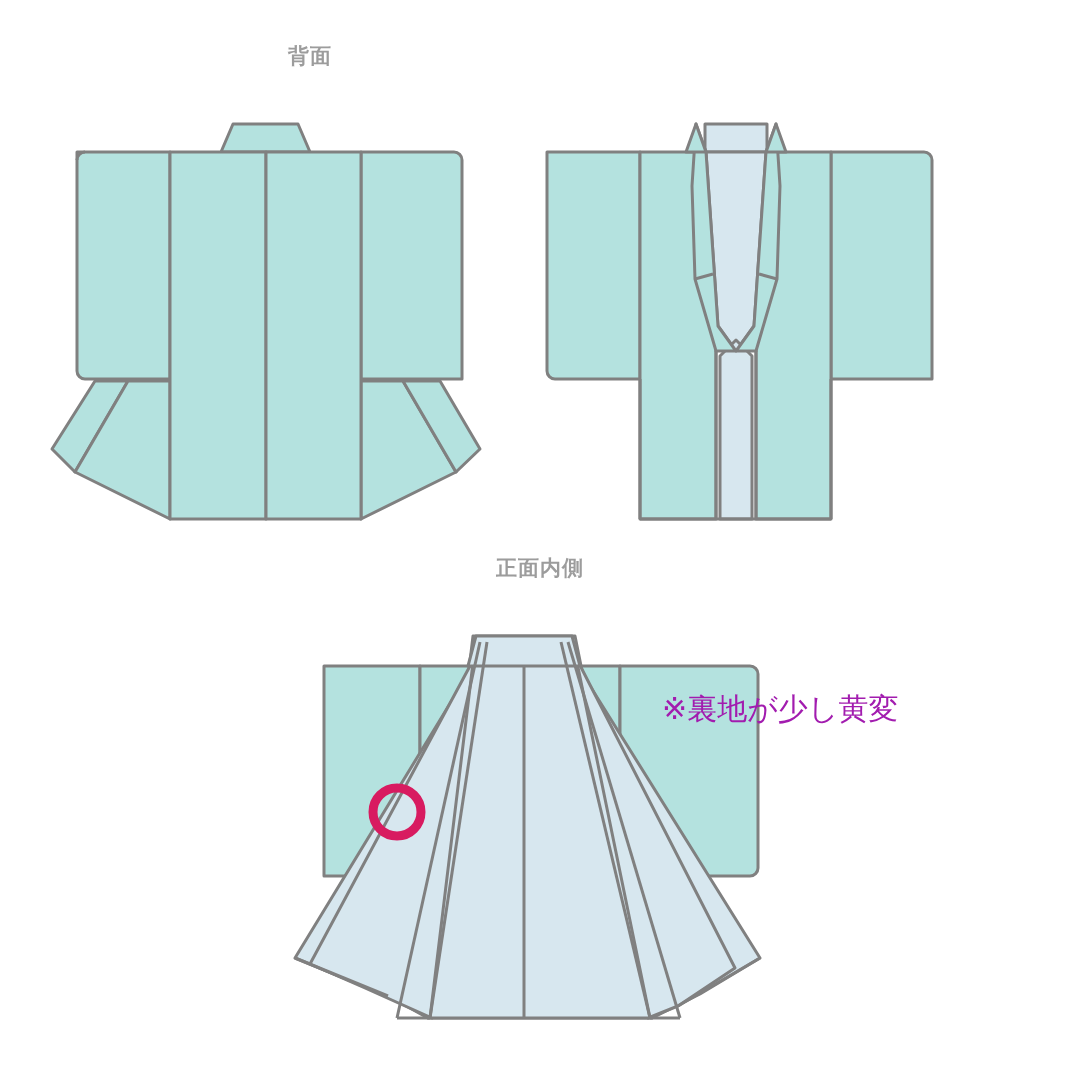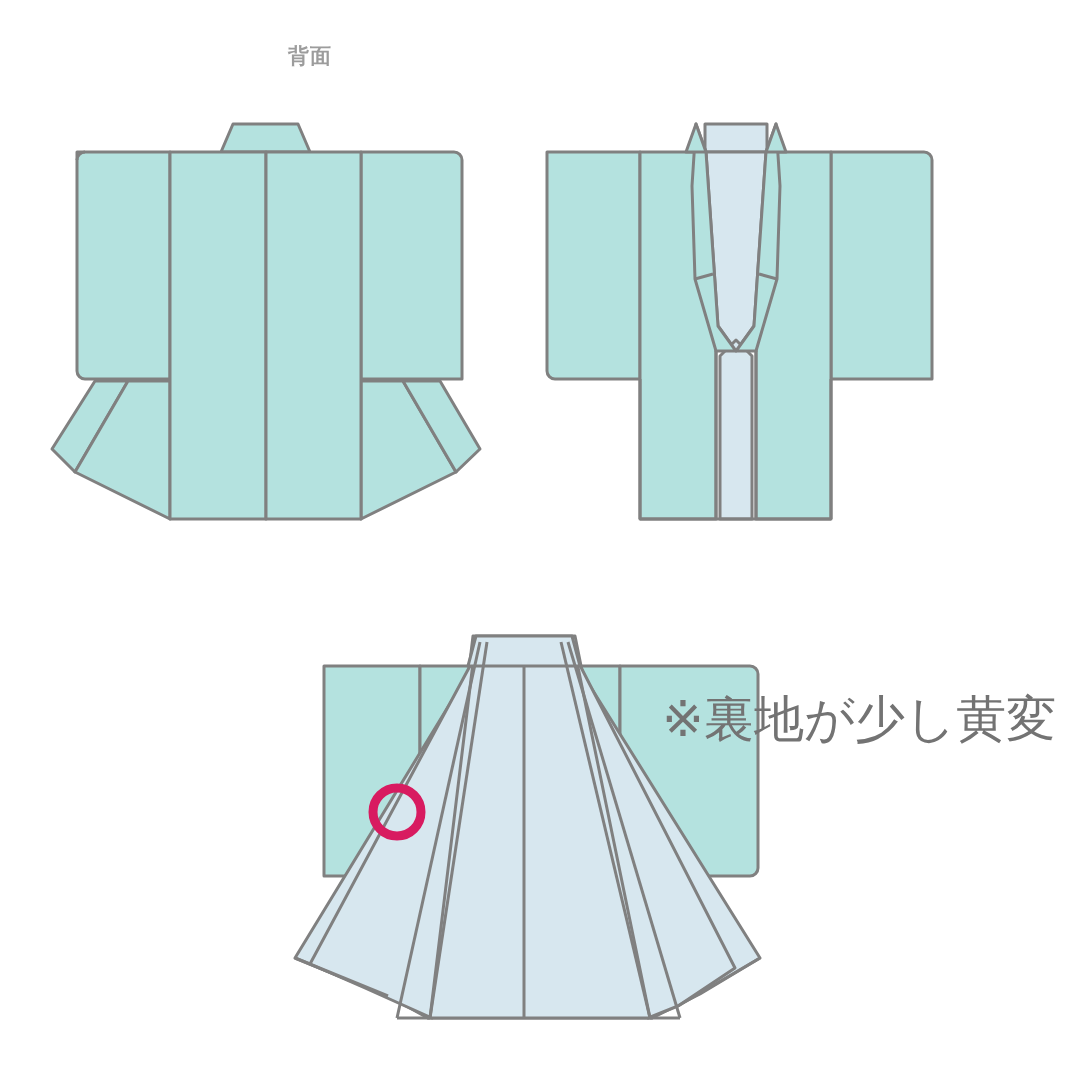--- a/index.html
+++ b/index.html
@@ -43,23 +43,23 @@
   #panel-back .panel-title  { top: 6px; }
   #panel-front .panel-title { top: 6px; }
   #panel-inner .panel-title { top: 6px; }
 
   .figure { position: absolute; left: 0; top: 34px; width: 520px; height: 466px; }
 
   .note {
     position: absolute;
     left: 662px;
     top: 694px;
-    font-size: 50px;
+    font-size: 30px;
     line-height: 1;
-    color: #737373;
+    color: #a21caf;
     white-space: nowrap;
     font-family: "DejaVu Sans", "Liberation Sans", sans-serif;
     user-select: none;
   }
 </style>
 </head>
 <body>
 
 <div class="page">
 
@@ -133,20 +133,21 @@
           <path d="M 120,305 L 120,445"></path>
           <path d="M 311,305 L 311,445"></path>
         </g>
 
         <path fill="none" d="M 120,445 L 311,445"></path>
       </g>
     </svg>
   </div>
 
   <div class="panel" id="panel-inner">
+    <div class="panel-title">正面内側</div>
     <svg class="figure" viewBox="0 0 520 466">
       <g stroke="#808080" stroke-width="3" stroke-linejoin="round">
 
         <path fill="#b4e2df" d="M 44,80 L 140,80 L 140,290 L 44,290 Z"></path>
         <path fill="#b4e2df" d="M 140,80 L 236,80 L 236,290 L 140,290 Z"></path>
 
         <path fill="#b4e2df" d="M 236,80 L 340,80 L 340,290 L 236,290 Z"></path>
         <path fill="#b4e2df" d="M 340,80 L 470,80 A 8,8 0 0 1 478,88 L 478,282 A 8,8 0 0 1 470,290 L 340,290 Z"></path>
 
         <path fill="#d7e7ef" d="M 193,50 L 295,50 L 372,432 L 148,432 Z"></path>

